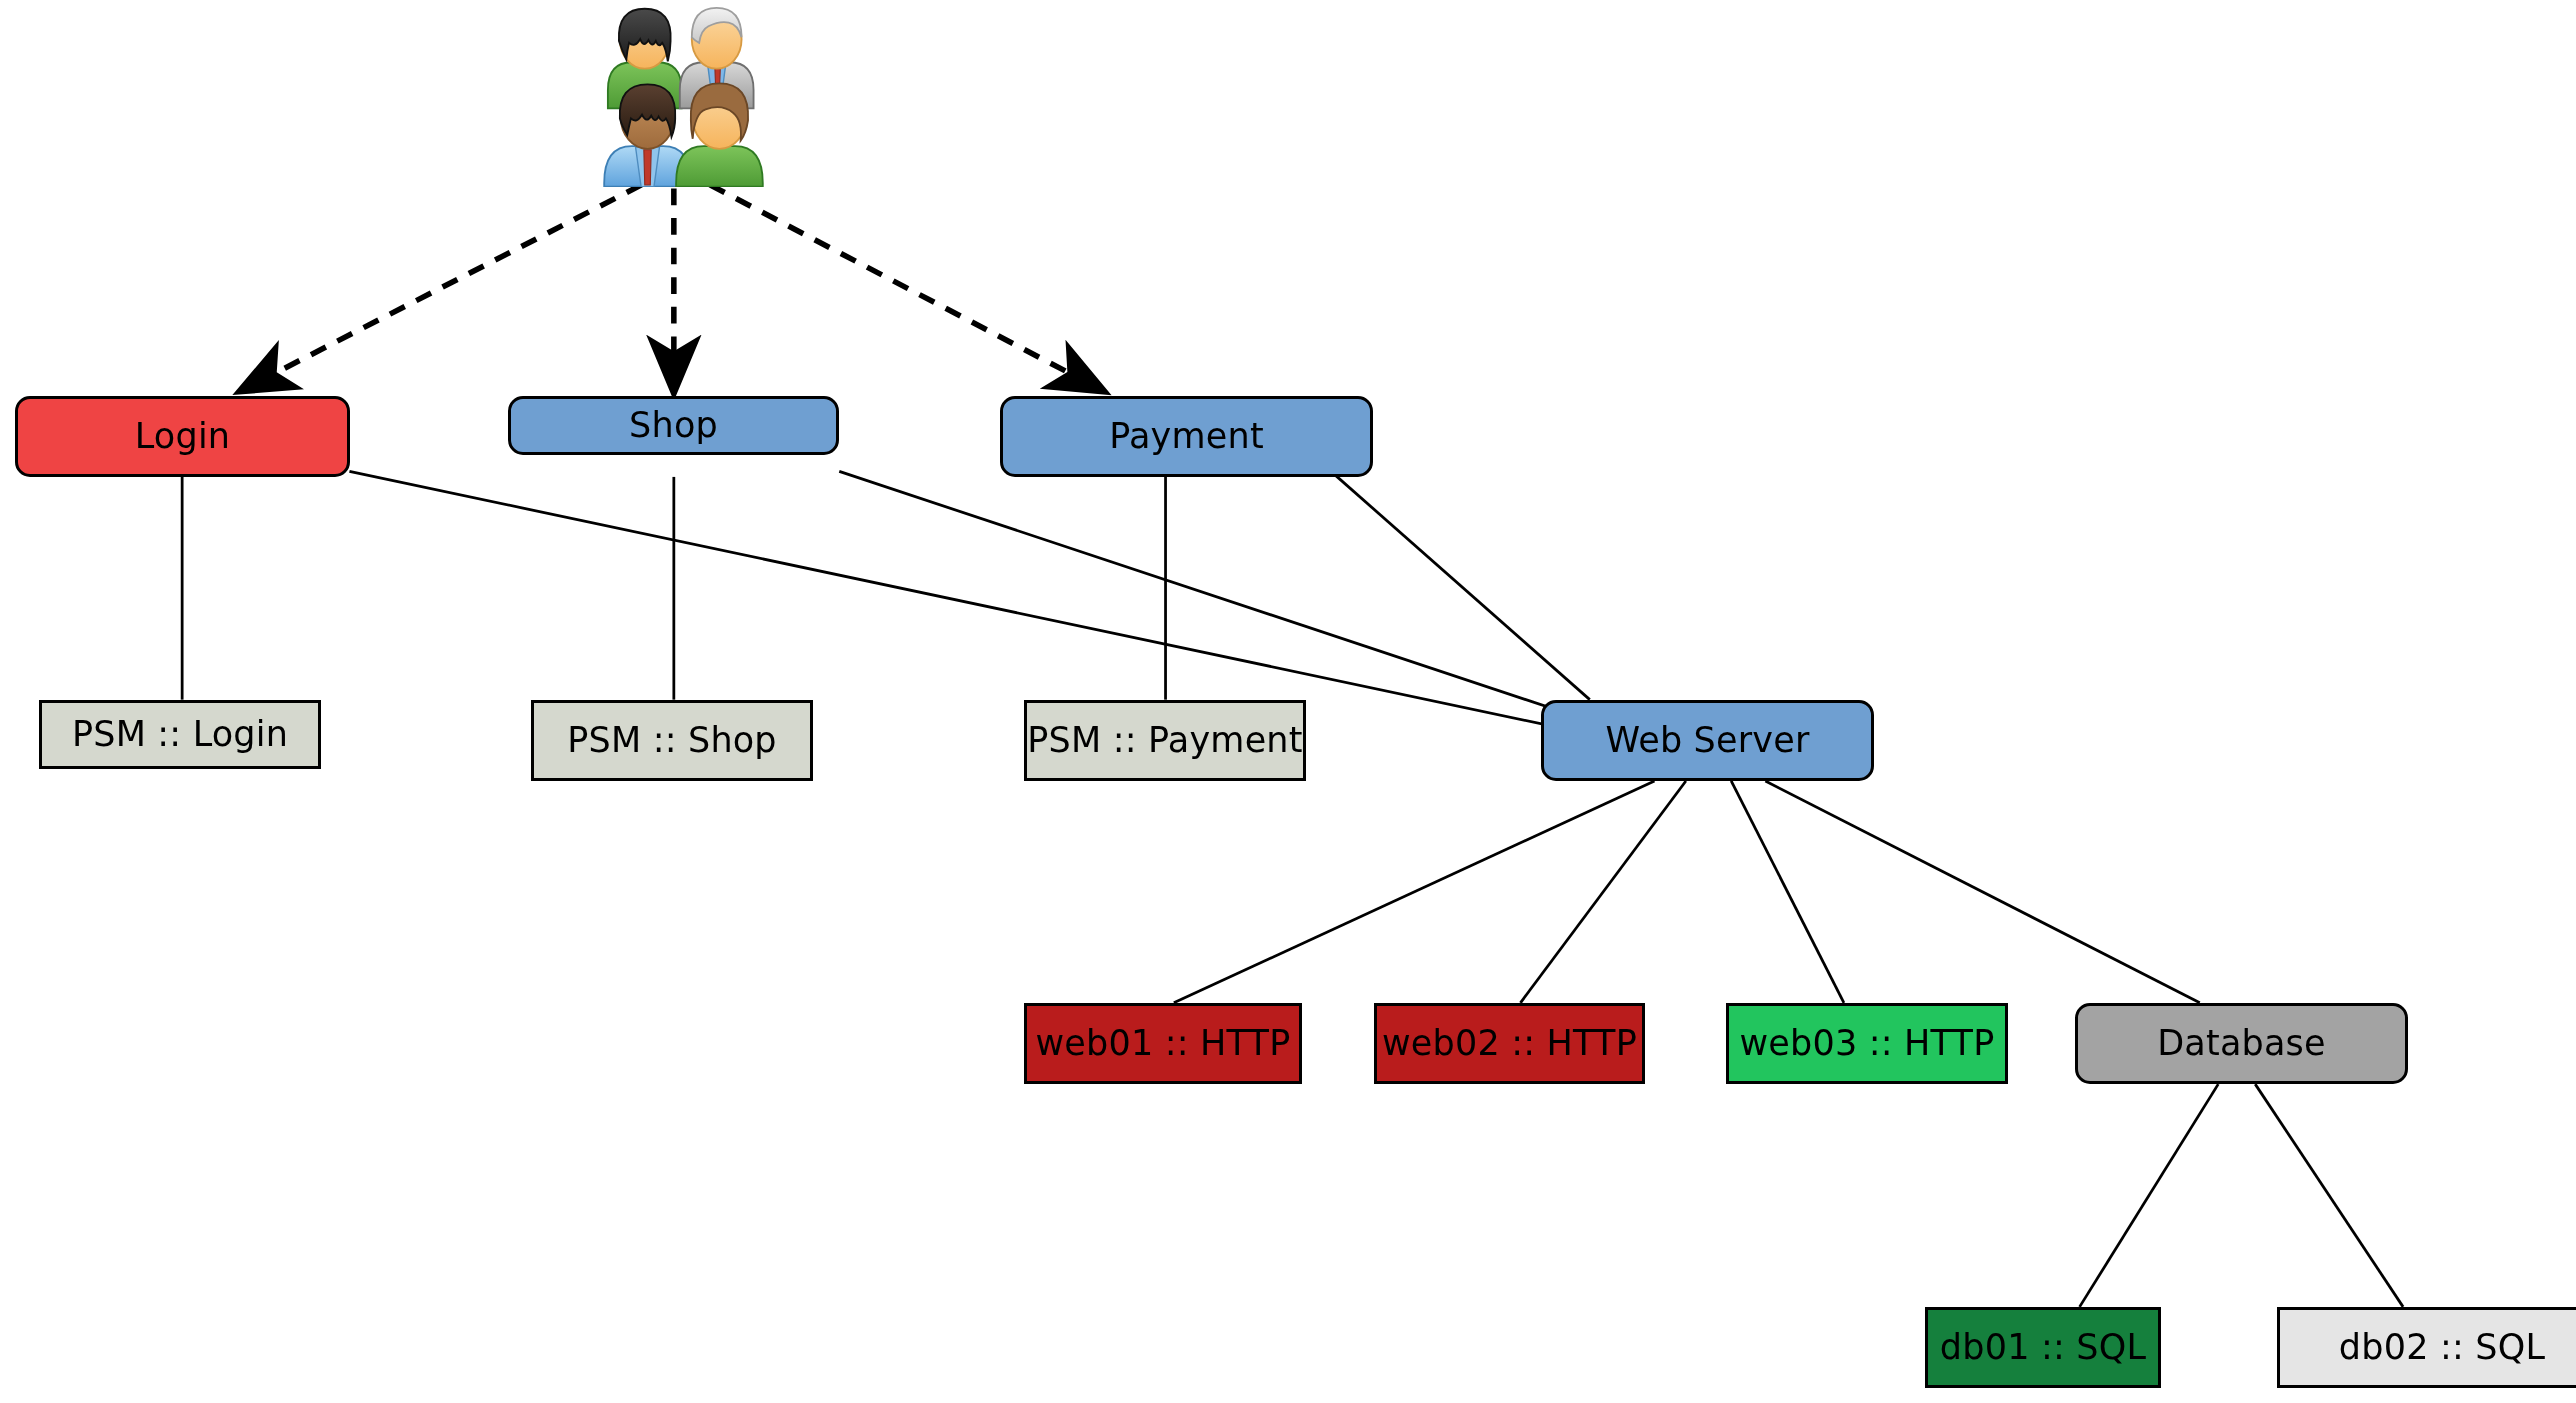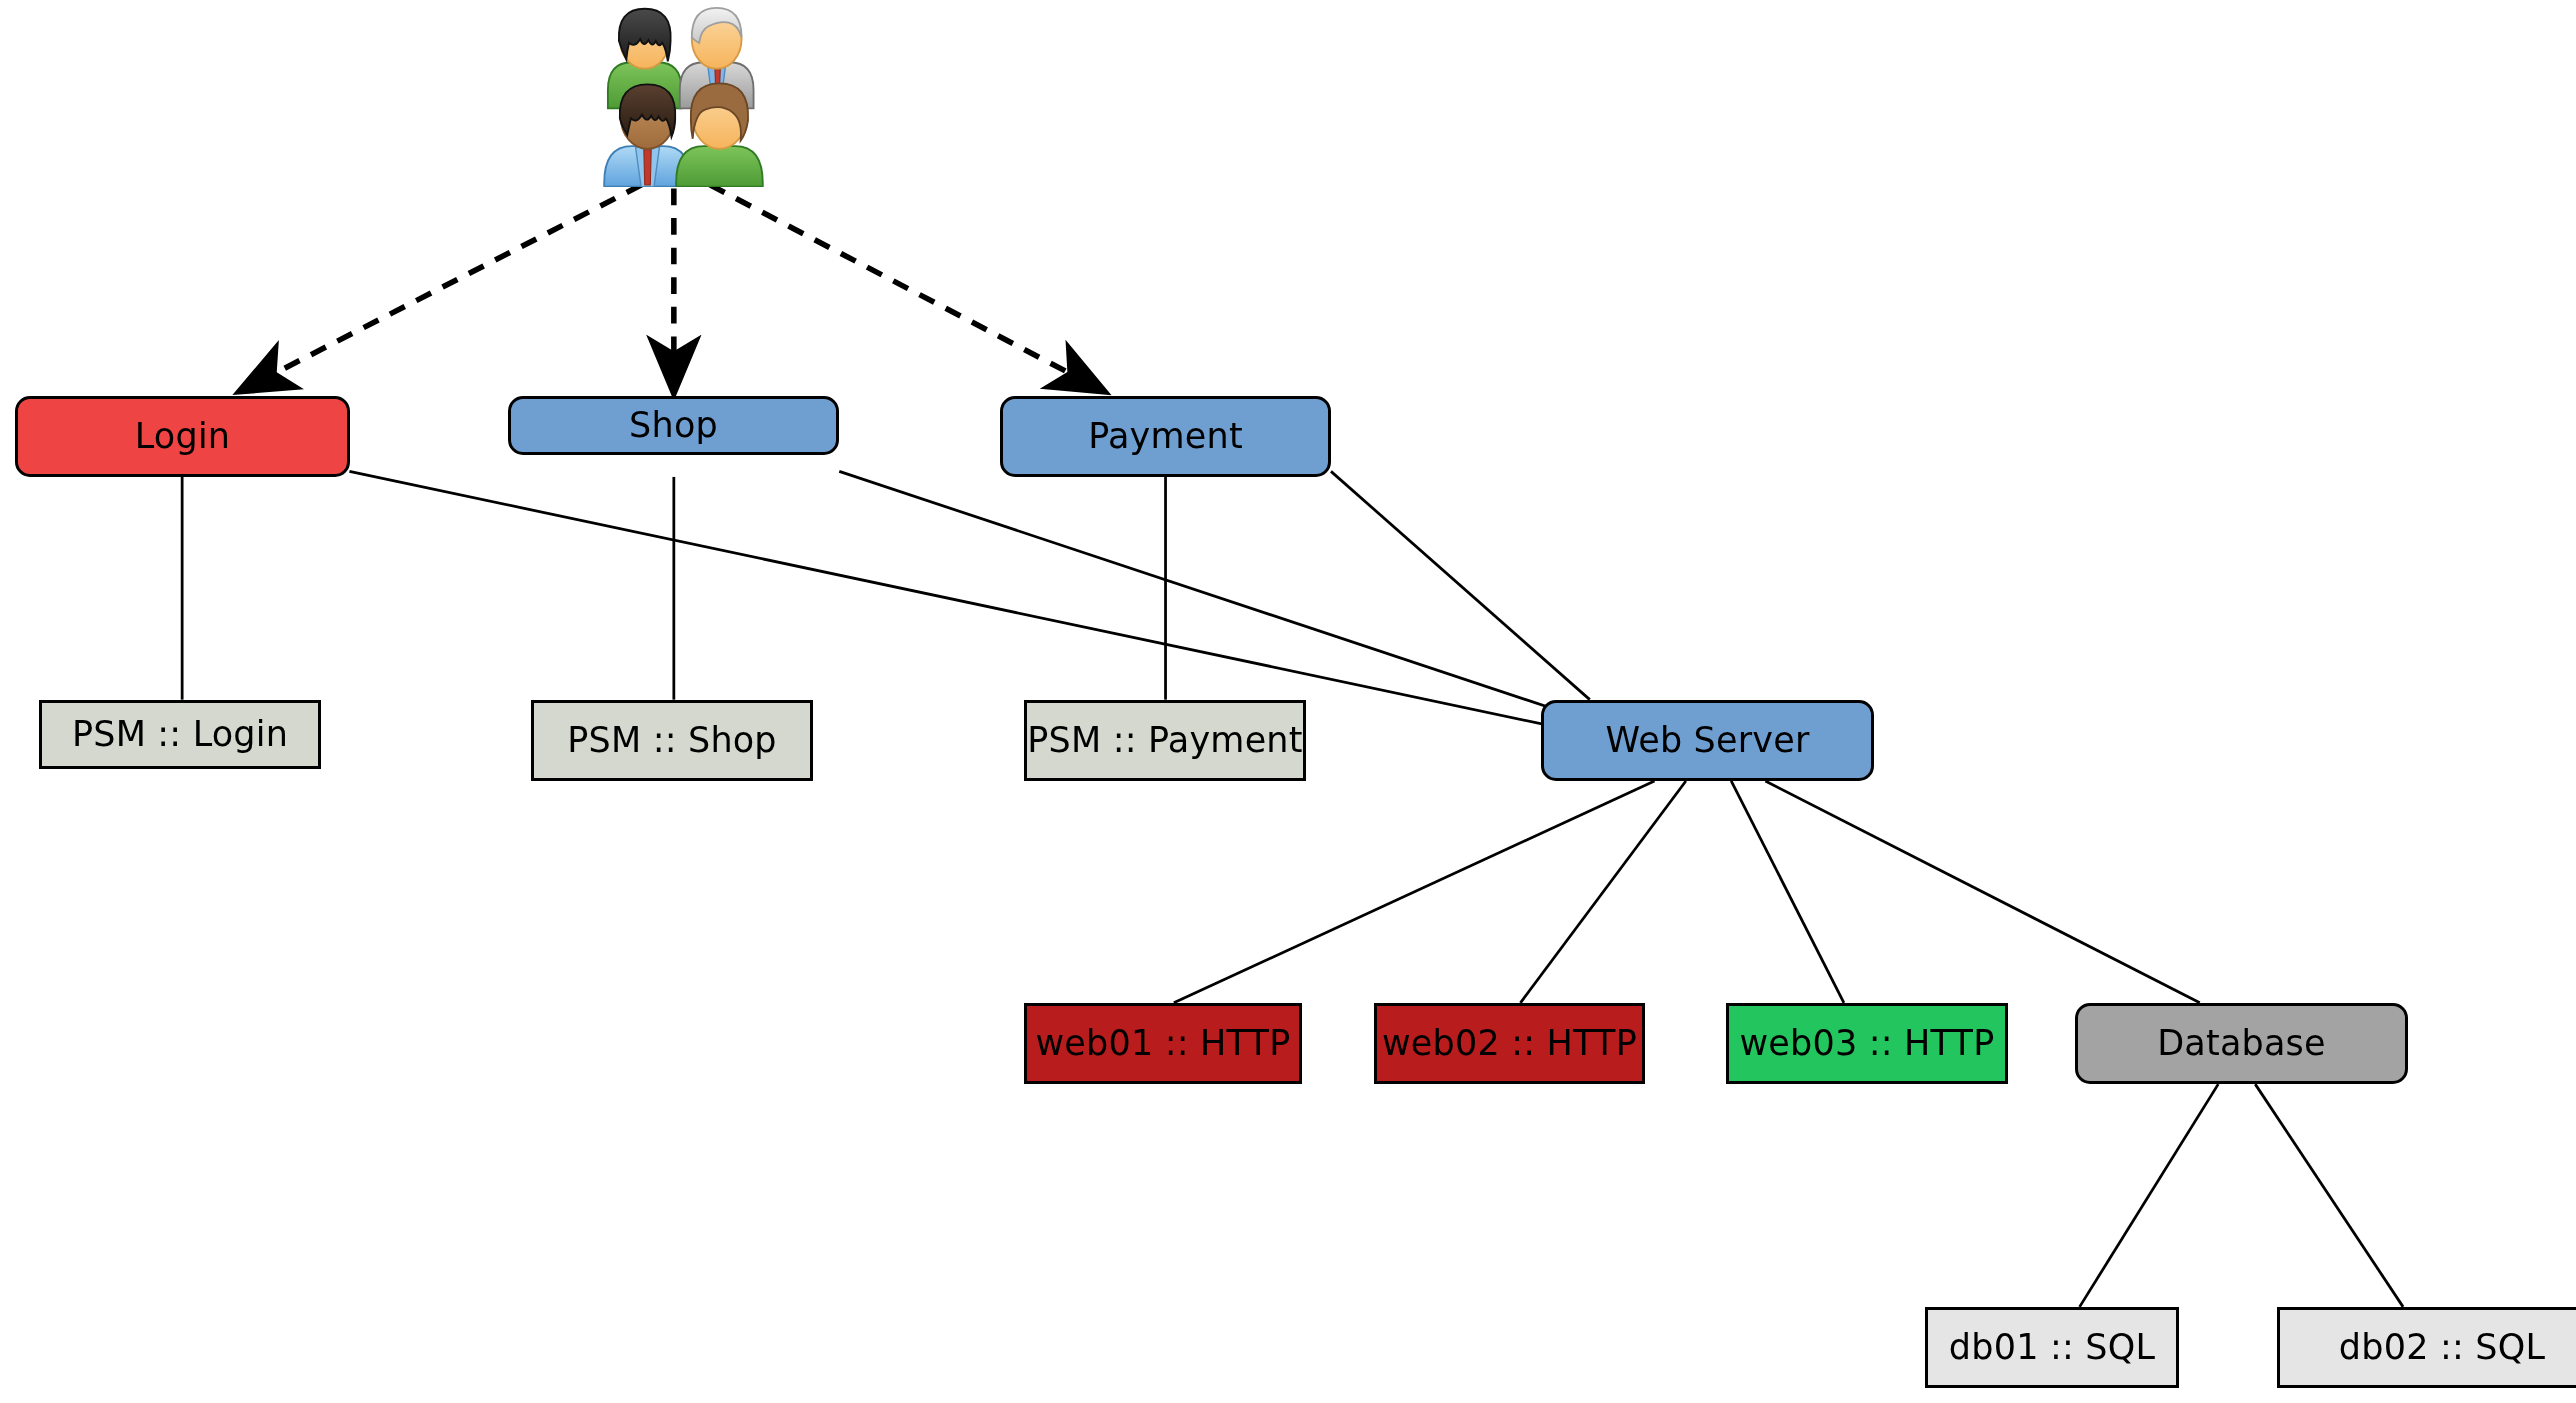--- a/index.html
+++ b/index.html
@@ -146,27 +146,27 @@
         <path d="M114 196 q0-40 30-40 h34 q30 0 30 40 v4 h-94 z" fill="url(#greenG)" stroke="#2F7A22" stroke-width="2"></path>
         <ellipse cx="161" cy="125" rx="29" ry="34" fill="url(#skinG)" stroke="#D79A42" stroke-width="2"></ellipse>
         <path d="M130 128 q-2-40 31-40 q33 0 31 40 q-2 14-8 22 q2-22-8-30 q-12-10-30-4 q-12 4-14 32 q-2-10-2-20z" fill="#9A6B3F" stroke="#6B4726" stroke-width="2"></path>
       </g>
     </svg>
   </div>
 
   <div id="nodes-layer">
       <div class="node component" style="left: 15px; top: 396px; width: 335px; height: 81px; background: #ef4444;">Login</div>
       <div class="node component" style="left: 508px; top: 396px; width: 331px; height: 59px; background: rgb(111, 159, 209);">Shop</div>
-      <div class="node component" style="left: 1000px; top: 396px; width: 331px; height: 81px; background: rgb(111, 159, 209);">Payment</div>
+      <div class="node component" style="left: 1000px; top: 396px; width: 373px; height: 81px; background: rgb(111, 159, 209);">Payment</div>
       <div class="node artifact" style="left: 39px; top: 700px; width: 282px; height: 69px; background: rgb(213, 216, 206);">PSM :: Login</div>
       <div class="node artifact" style="left: 531px; top: 700px; width: 282px; height: 81px; background: rgb(213, 216, 206);">PSM :: Shop</div>
       <div class="node artifact" style="left: 1024px; top: 700px; width: 282px; height: 81px; background: rgb(213, 216, 206);">PSM :: Payment</div>
       <div class="node component" style="left: 1541px; top: 700px; width: 333px; height: 81px; background: rgb(111, 159, 209);">Web Server</div>
       <div class="node artifact" style="left: 1024px; top: 1003px; width: 278px; height: 81px; background: #b91c1c;">web01 :: HTTP</div>
       <div class="node artifact" style="left: 1374px; top: 1003px; width: 271px; height: 81px; background: #b91c1c;">web02 :: HTTP</div>
       <div class="node artifact" style="left: 1726px; top: 1003px; width: 282px; height: 81px; background: #22c55e;">web03 :: HTTP</div>
       <div class="node component" style="left: 2075px; top: 1003px; width: 333px; height: 81px; background: #a3a3a3;">Database</div>
-      <div class="node artifact" style="left: 1925px; top: 1307px; width: 254px; height: 81px; background: #e5e5e5;">db01 :: SQL</div>
+      <div class="node artifact" style="left: 1925px; top: 1307px; width: 236px; height: 81px; background: #15803d;">db01 :: SQL</div>
       <div class="node artifact" style="left: 2277px; top: 1307px; width: 330px; height: 81px; background: #e5e5e5;">db02 :: SQL</div>
     </div>
 
 </div>
 
 
 </body></html>

